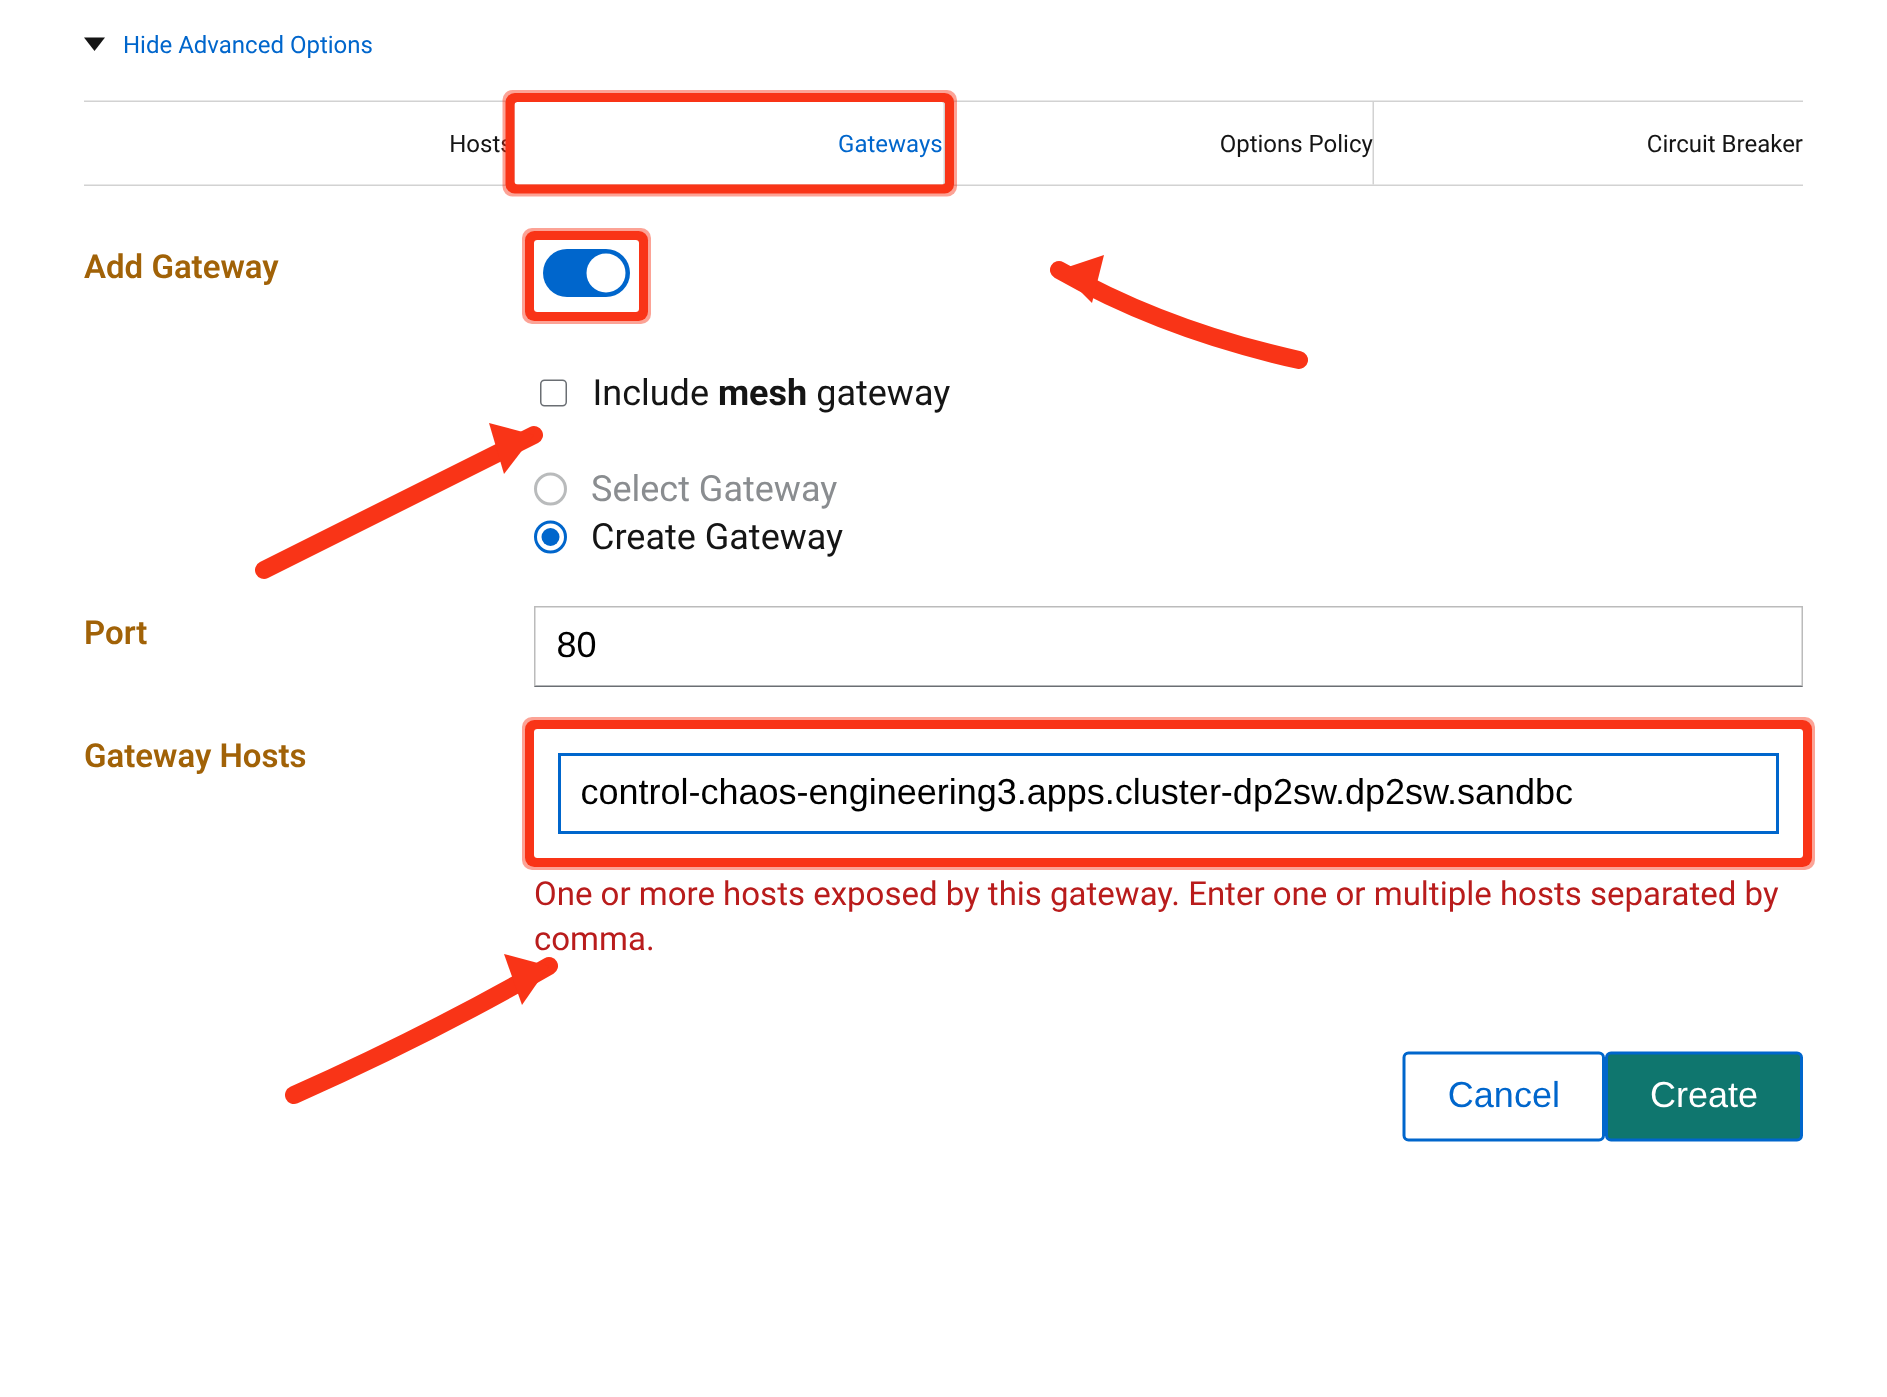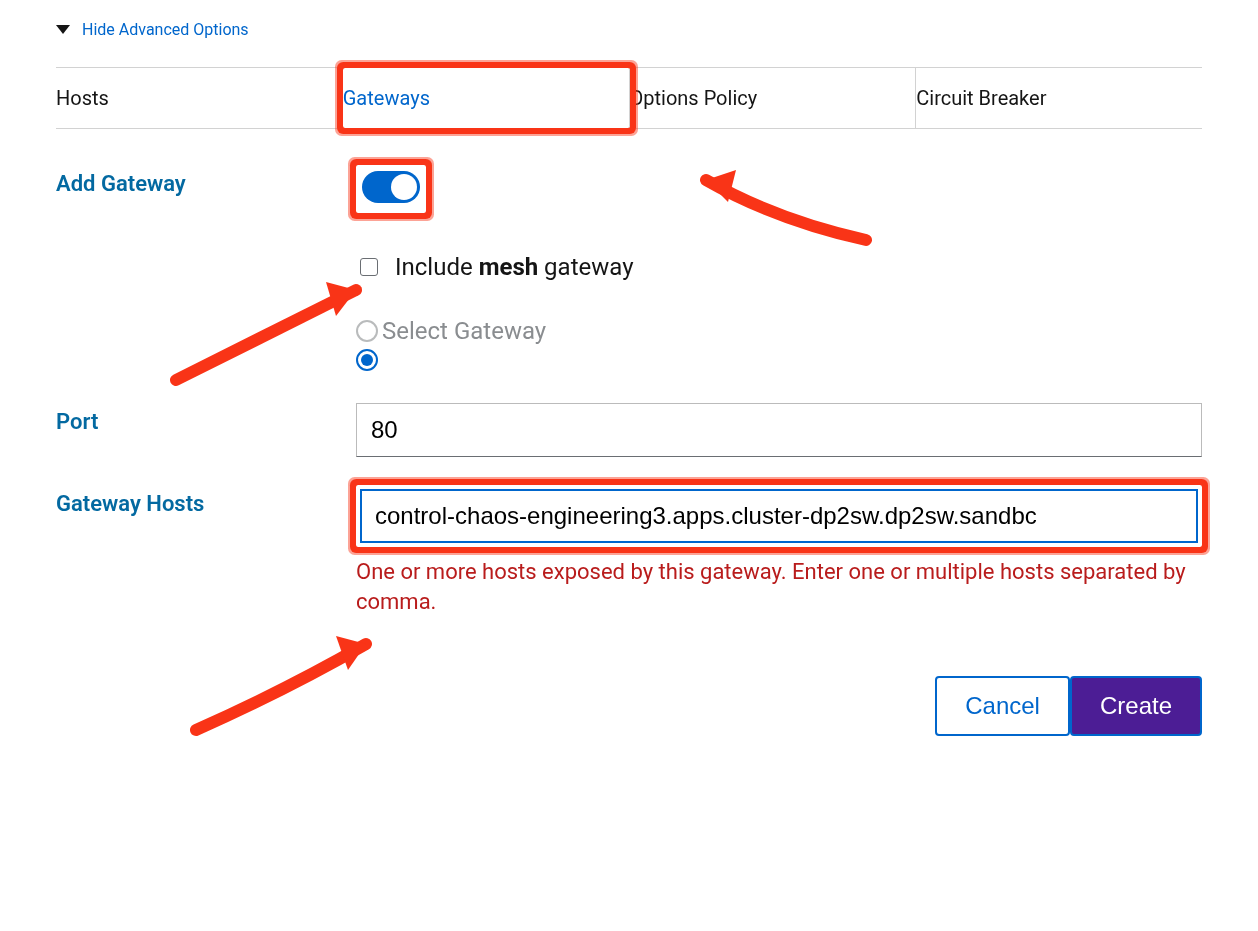--- a/index.html
+++ b/index.html
@@ -31,42 +31,42 @@
     font-weight: 400;
   }
   .tabs {
     display: flex;
     border-top: 1px solid #d2d2d2;
     border-bottom: 1px solid #d2d2d2;
     margin-bottom: 36px;
   }
   .tab {
     flex: 1;
-    text-align: left;
+    text-align: right;
     padding: 18px 0;
-    font-size: 20px;
+    font-size: 16px;
     color: #151515;
     border-right: 1px solid #d2d2d2;
     cursor: pointer;
   }
   .tab:last-child { border-right: none; }
   .tab.active {
     color: #0066cc;
     font-weight: 400;
   }
   .field-row {
     display: flex;
     align-items: flex-start;
     margin-bottom: 28px;
   }
   .field-label {
     width: 300px;
     font-size: 22px;
     font-weight: 600;
-    color: #0369a1;
+    color: #a16207;
     padding-top: 6px;
   }
   .field-control {
     flex: 1;
   }
   
   .switch {
     position: relative;
     display: inline-block;
     width: 58px;
@@ -99,21 +99,21 @@
     appearance: none;
     cursor: pointer;
   }
   .checkbox-label b { font-weight: 700; }
   .radio-group {
     margin-top: 36px;
   }
   .radio-row {
     display: flex;
     align-items: center;
-    gap: 4px;
+    gap: 16px;
     font-size: 24px;
     margin-bottom: 4px;
   }
   .radio {
     width: 18px;
     height: 18px;
     border-radius: 50%;
     border: 2px solid #8a8d90;
     display: inline-block;
     position: relative;
@@ -163,21 +163,21 @@
     border-radius: 4px;
     cursor: pointer;
   }
   .btn.secondary {
     color: #0066cc;
     background: #fff;
     border: 2px solid #0066cc;
   }
   .btn.primary {
     color: #fff;
-    background: #4c1d95;
+    background: #0f766e;
     border: 2px solid #0066cc;
   }
   
   .crayon-box {
     box-shadow:
       0 0 0 6px #f93417,
       0 0 0 8px rgba(249,52,23,.45);
     border-radius: 2px;
     position: relative;
   }
@@ -229,36 +229,37 @@
         </span>
       </div>
 
       <div class="radio-group">
         <div class="radio-row disabled">
           <span class="radio disabled"></span>
           <span>Select Gateway</span>
         </div>
         <div class="radio-row">
           <span class="radio checked"></span>
+          <span>Create Gateway</span>
         </div>
       </div>
     </div>
   </div>
 
   <div class="field-row">
     <div class="field-label">Port</div>
     <div class="field-control">
       <input class="text-input" value="80" style="">
     </div>
   </div>
 
   <div class="field-row">
     <div class="field-label">Gateway Hosts</div>
     <div class="field-control">
-      <div class="crayon-box" style="padding:4px;">
+      <div class="crayon-box" style="padding:16px;">
         <input class="text-input focused" value="control-chaos-engineering3.apps.cluster-dp2sw.dp2sw.sandbc" style="">
       </div>
 
       <svg class="arrow-svg" style="position:absolute; left:120px; top:600px; width:230px; height:120px;">
         <path d="M20 110 Q 110 70 190 24"></path>
         <polygon class="head" points="190,24 160,16 172,50"></polygon>
       </svg>
       <div class="help-text">One or more hosts exposed by this gateway. Enter one or multiple hosts separated by comma.</div>
     </div>
   </div>

